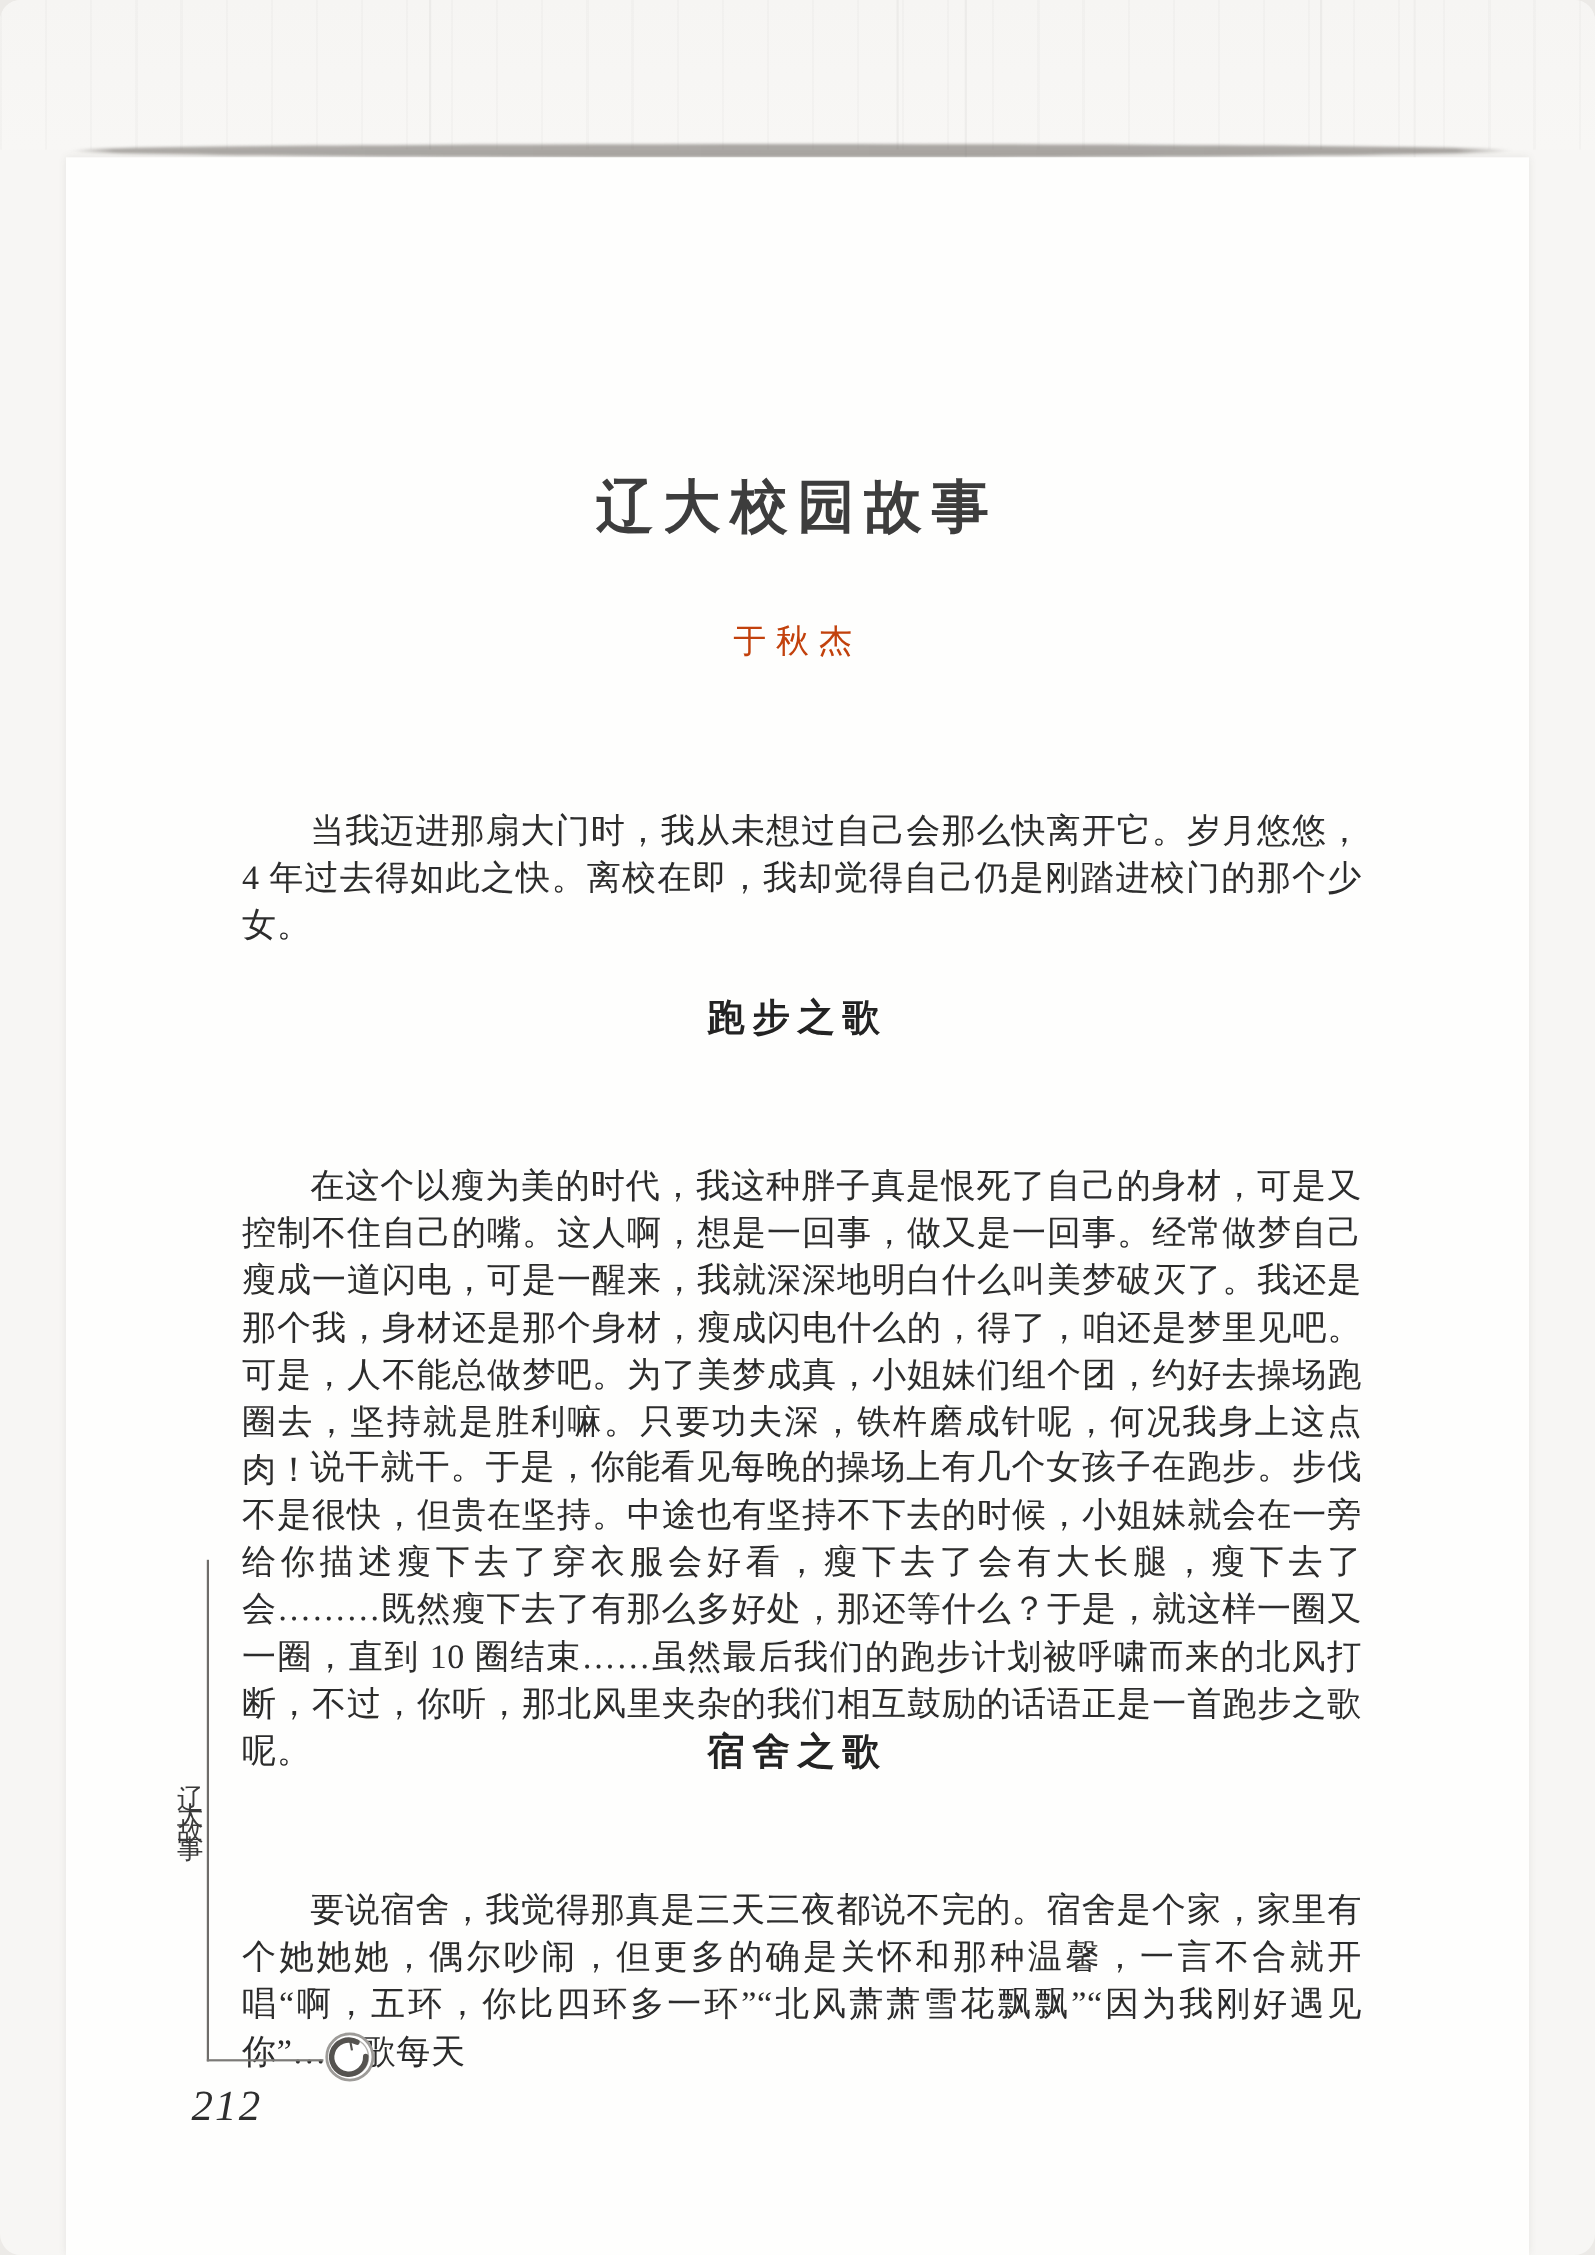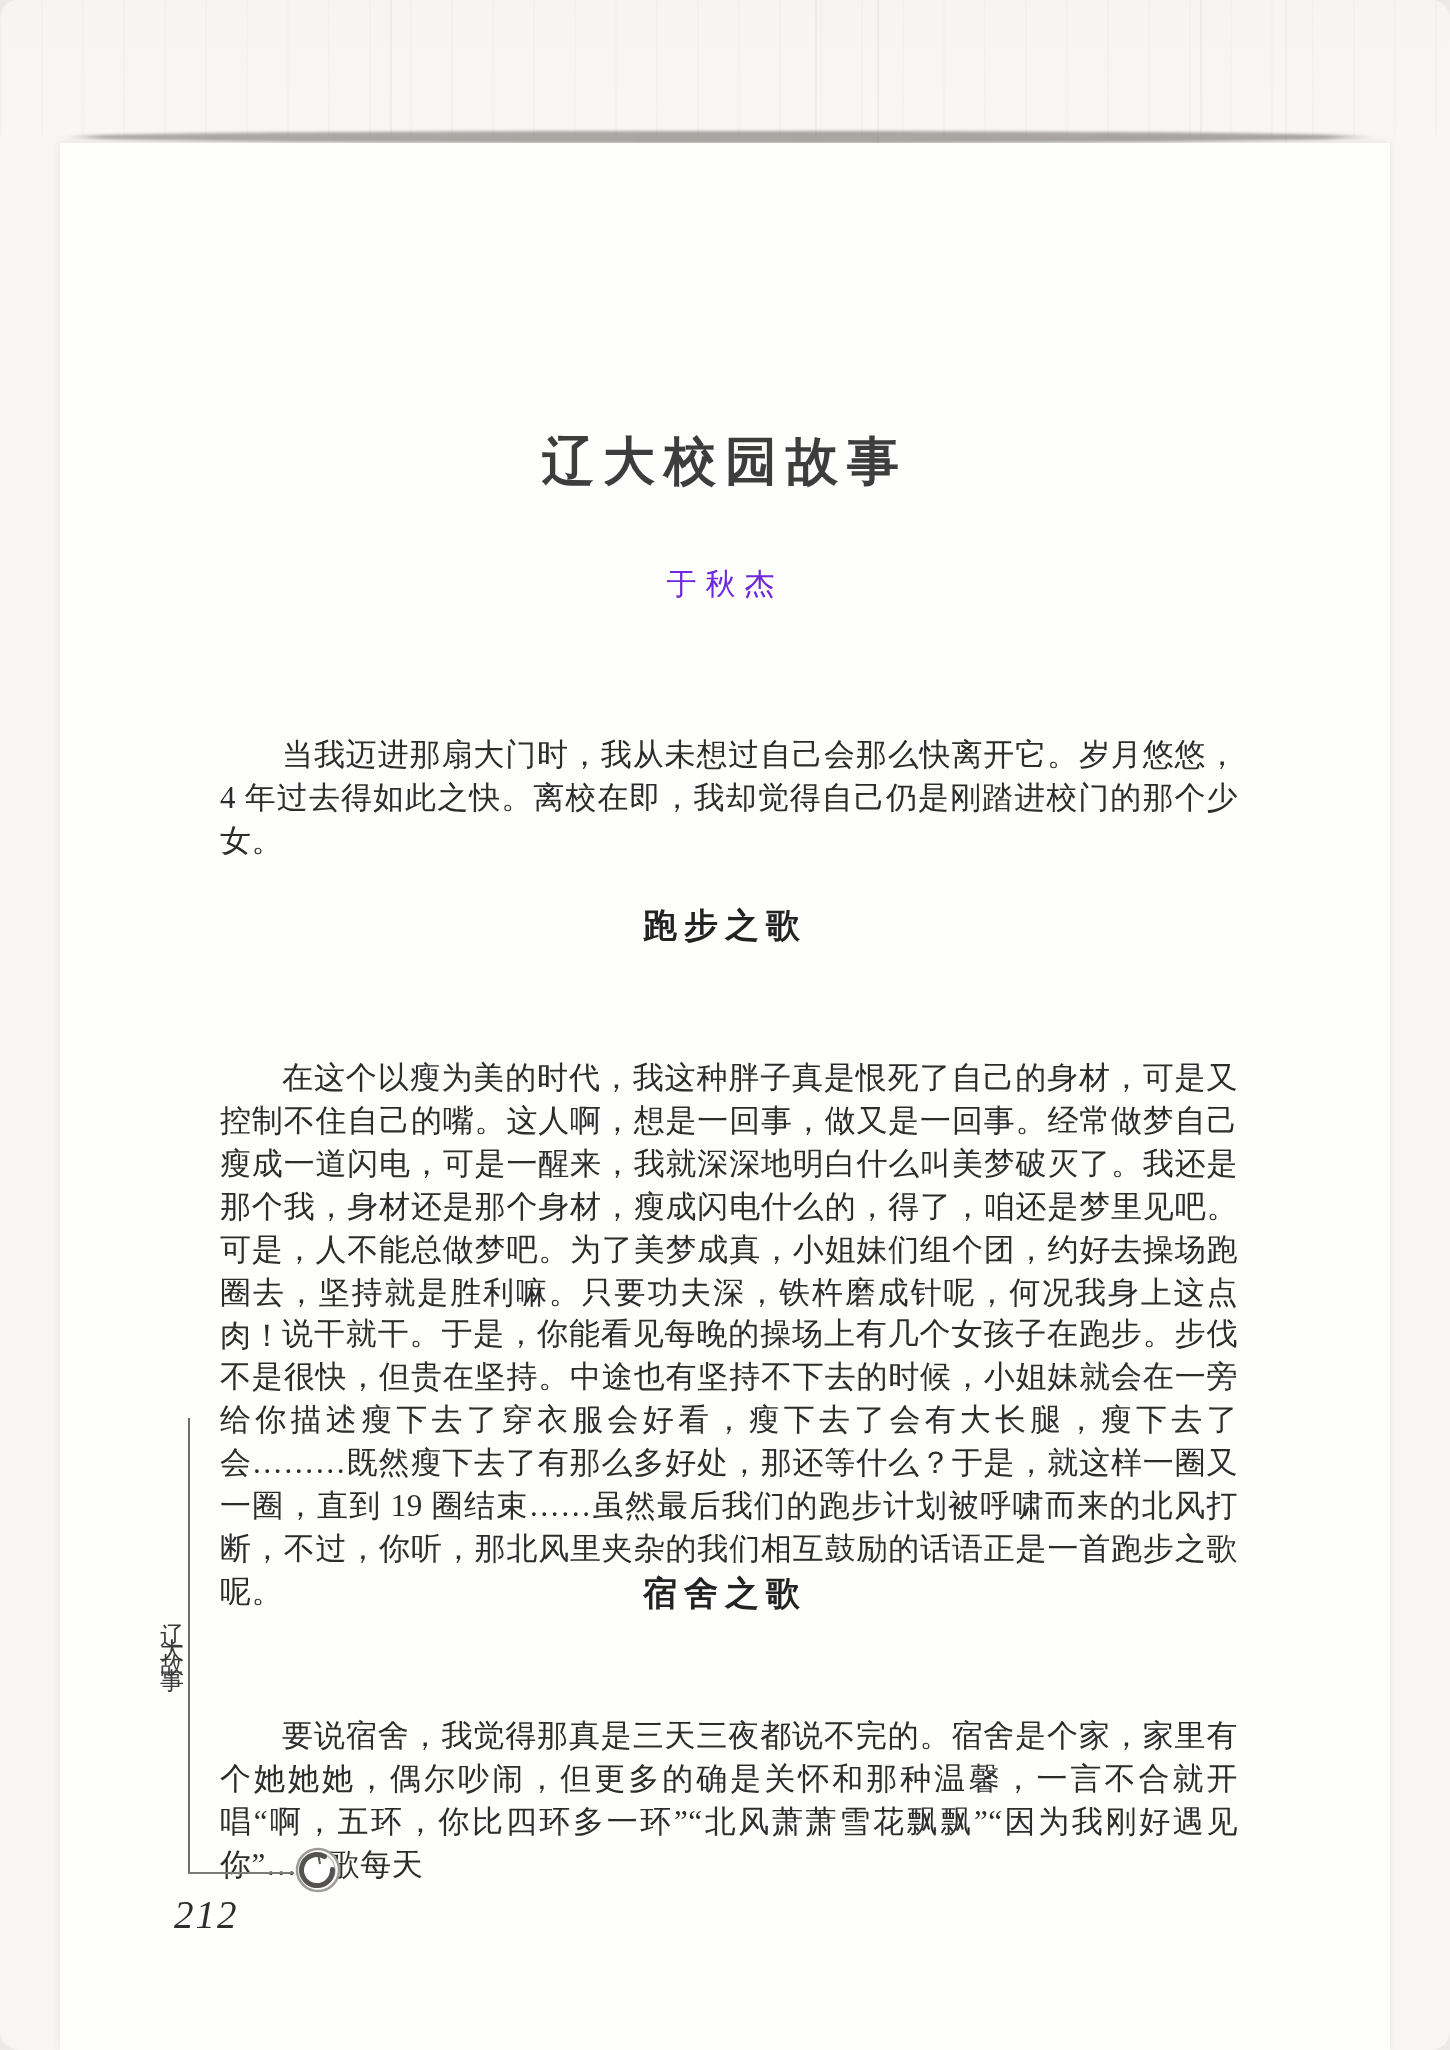--- a/index.html
+++ b/index.html
@@ -37,21 +37,21 @@
     box-shadow:0 0 7px rgba(80,75,70,0.10);
   }
   
   .title{
     position:absolute;left:0;top:428px;width:1450px;margin:0;
     text-align:center;font-family:"Liberation Sans","DejaVu Sans",sans-serif;
     font-size:52px;line-height:66px;font-weight:700;letter-spacing:9px;color:#3d3d3d;
   }
   .author{
     position:absolute;left:0;top:564px;width:1450px;
-    text-align:center;font-size:30px;line-height:40px;letter-spacing:9px;color:#6d28d9;
+    text-align:center;font-size:30px;line-height:40px;letter-spacing:9px;color:#c2410c;
   }
   .body-par{
     position:absolute;left:220px;width:1018px;margin:0;
     font-size:31px;line-height:43px;letter-spacing:0.5px;
     text-align:justify;text-indent:2em;color:#2c2c2c;
   }
   .p1{top:698px;margin-top:35px;}
   .p2{top:790px;}
   .p3{top:1056px;}
   .p4{top:1312px;}
@@ -95,21 +95,21 @@
 
   <div class="page"></div>
 
   <h1 class="title">辽大校园故事</h1>
   <div class="author">于秋杰</div>
 
   <p class="body-par p1">当我迈进那扇大门时，我从未想过自己会那么快离开它。岁月悠悠，4 年过去得如此之快。离校在即，我却觉得自己仍是刚踏进校门的那个少女。</p>
 
   <h2 class="sec-heading h-run">跑步之歌</h2>
   <p class="body-par p3">在这个以瘦为美的时代，我这种胖子真是恨死了自己的身材，可是又控制不住自己的嘴。这人啊，想是一回事，做又是一回事。经常做梦自己瘦成一道闪电，可是一醒来，我就深深地明白什么叫美梦破灭了。我还是那个我，身材还是那个身材，瘦成闪电什么的，得了，咱还是梦里见吧。可是，人不能总做梦吧。为了美梦成真，小姐妹们组个团，约好去操场跑圈去，坚持就是胜利嘛。只要功夫深，铁杵磨成针呢，何况我身上这点肉！</p>
-  <p class="body-par p4">说干就干。于是，你能看见每晚的操场上有几个女孩子在跑步。步伐不是很快，但贵在坚持。中途也有坚持不下去的时候，小姐妹就会在一旁给你描述瘦下去了穿衣服会好看，瘦下去了会有大长腿，瘦下去了会………既然瘦下去了有那么多好处，那还等什么？于是，就这样一圈又一圈，直到 19 圈结束……虽然最后我们的跑步计划被呼啸而来的北风打断，不过，你听，那北风里夹杂的我们相互鼓励的话语正是一首跑步之歌呢。</p>
+  <p class="body-par p4">说干就干。于是，你能看见每晚的操场上有几个女孩子在跑步。步伐不是很快，但贵在坚持。中途也有坚持不下去的时候，小姐妹就会在一旁给你描述瘦下去了穿衣服会好看，瘦下去了会有大长腿，瘦下去了会………既然瘦下去了有那么多好处，那还等什么？于是，就这样一圈又一圈，直到 10 圈结束……虽然最后我们的跑步计划被呼啸而来的北风打断，不过，你听，那北风里夹杂的我们相互鼓励的话语正是一首跑步之歌呢。</p>
 
   <h2 class="sec-heading h-dorm">宿舍之歌</h2>
   <p class="body-par p5">要说宿舍，我觉得那真是三天三夜都说不完的。宿舍是个家，家里有个她她她，偶尔吵闹，但更多的确是关怀和那种温馨，一言不合就开唱“啊，五环，你比四环多一环”“北风萧萧雪花飘飘”“因为我刚好遇见你”……歌每天</p>
 
   <div class="side-label">辽大故事</div>
   <div class="side-vrule"></div>
   <div class="side-hrule"></div>
   <svg class="stamp" viewBox="0 0 48 48">
     <circle cx="24" cy="24" r="21" fill="#ffffff" stroke="#9d9b98" stroke-width="2.5"></circle>
     <circle cx="24" cy="24" r="17" fill="none" stroke="#b3b1ae" stroke-width="1.2"></circle>

